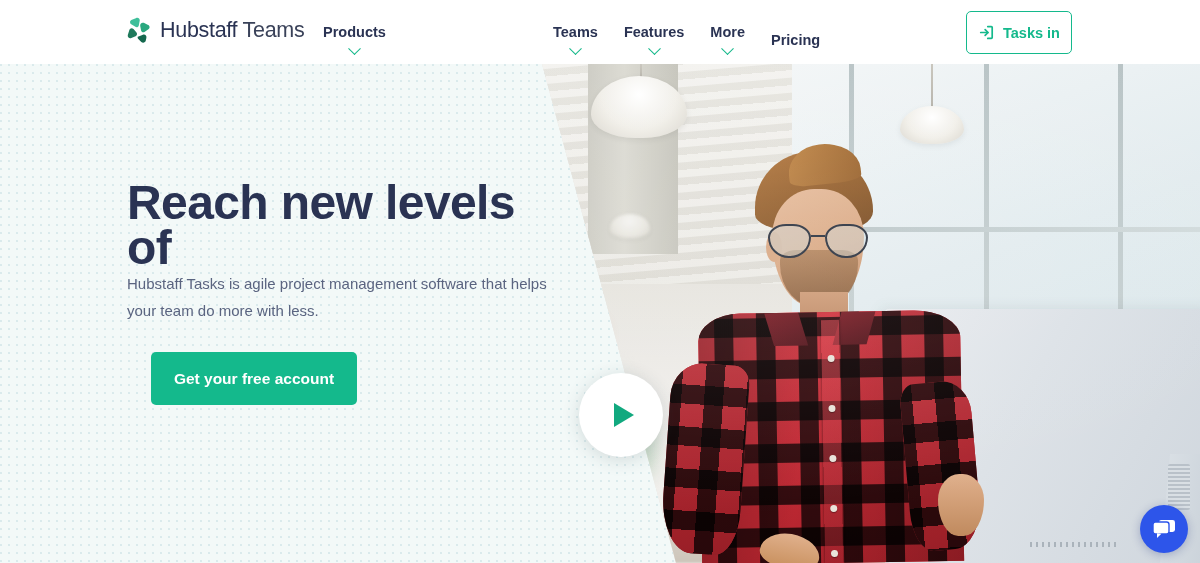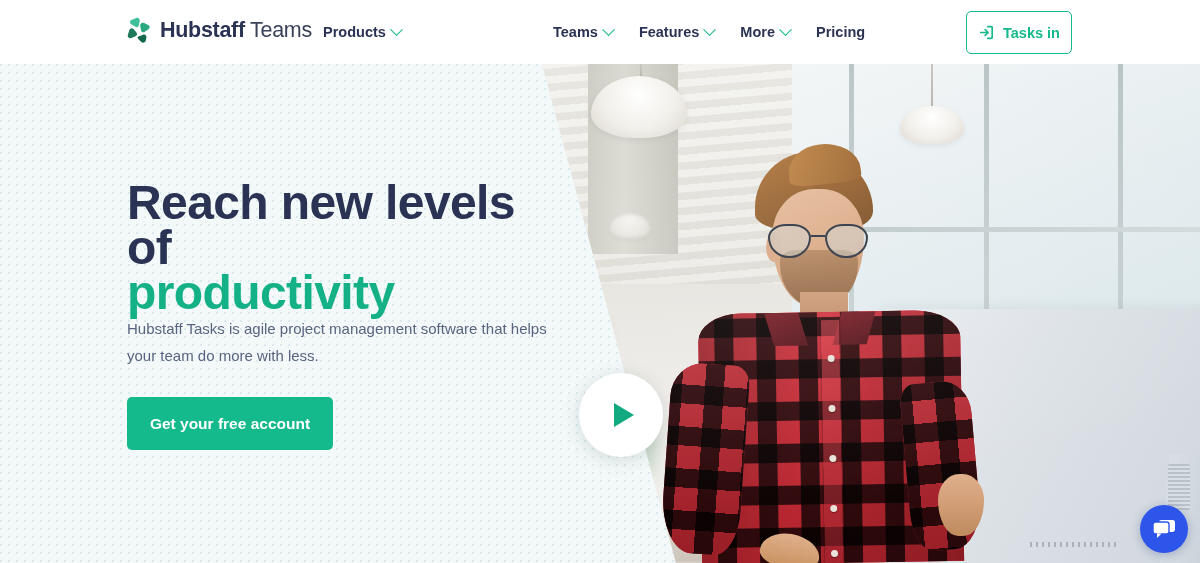--- a/index.html
+++ b/index.html
@@ -43,21 +43,21 @@
     cursor: pointer;
   }
   .brand-mark { width: 25px; height: 27px; display: block; }
   .brand-text {
     font-size: 21.5px;
     letter-spacing: -0.3px;
     color: #2a3353;
     white-space: nowrap;
     line-height: 27px;
   }
-  .brand-text b { font-weight: 700; }
+  .brand-text b { font-weight: 400; }
   .brand-text span.light { font-weight: 400; color: #3a4259; }
 
   .nav-left {
     position: absolute;
     left: 323px;
     top: 23px;
     display: flex;
     align-items: center;
     gap: 26px;
   }
@@ -72,20 +72,21 @@
   .nav-item {
     display: flex;
     align-items: center;
     gap: 6px;
     font-size: 14.5px;
     font-weight: 700;
     color: #2a3353;
     white-space: nowrap;
     cursor: pointer;
     line-height: 18px;
+    flex-direction: column;
   }
   .chev {
     display: inline-block;
     width: 9px; height: 9px;
     border-right: 1.8px solid #15b88a;
     border-bottom: 1.8px solid #15b88a;
     transform: rotate(45deg) translate(-2px,-2px);
   }
 
   .btn-primary {
@@ -400,20 +401,21 @@
     border: none;
     border-radius: 5px;
     color: #ffffff;
     font-family: "Liberation Sans", sans-serif;
     font-size: 15.5px;
     font-weight: 700;
     cursor: pointer;
     display: flex;
     align-items: center;
     justify-content: center;
+    margin-left: 24px;
   }
   .nocard {
     margin-top: 35px;
     margin-left: 5px;
     font-size: 12.5px;
     color: #3c4559;
   }
 
   
   .play-btn {
@@ -582,21 +584,20 @@
         <div class="hand-l" style="left:760px; top:470px; width:60px; height:34px;"></div>
         <div class="hand-r" style="left:938px; top:410px; width:46px; height:62px;"></div>
 
         <div class="photo-soft"></div>
       </div>
     </div>
 
     <div class="hero-copy">
       <h1 class="headline">
         <span>Reach new levels of</span>
-        <span class="accent">productivity</span>
       </h1>
       <p class="subhead">Hubstaff Tasks is agile project management software that helps your team do more with less.</p>
       <button class="cta">
         <span>Get your free account</span>
       </button>
     </div>
 
     <button class="play-btn">
       <span class="play-tri"></span>
     </button>

